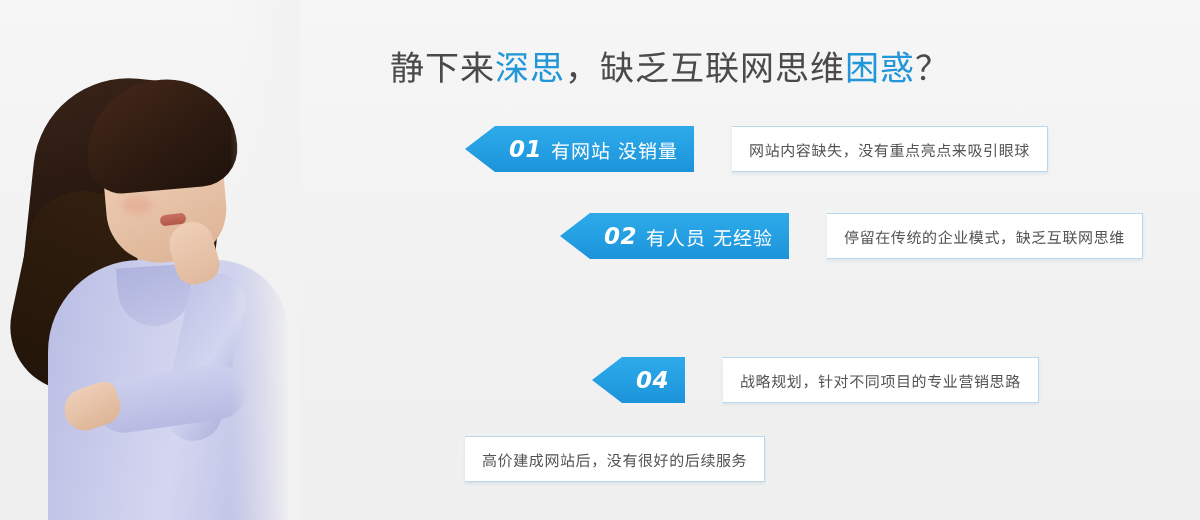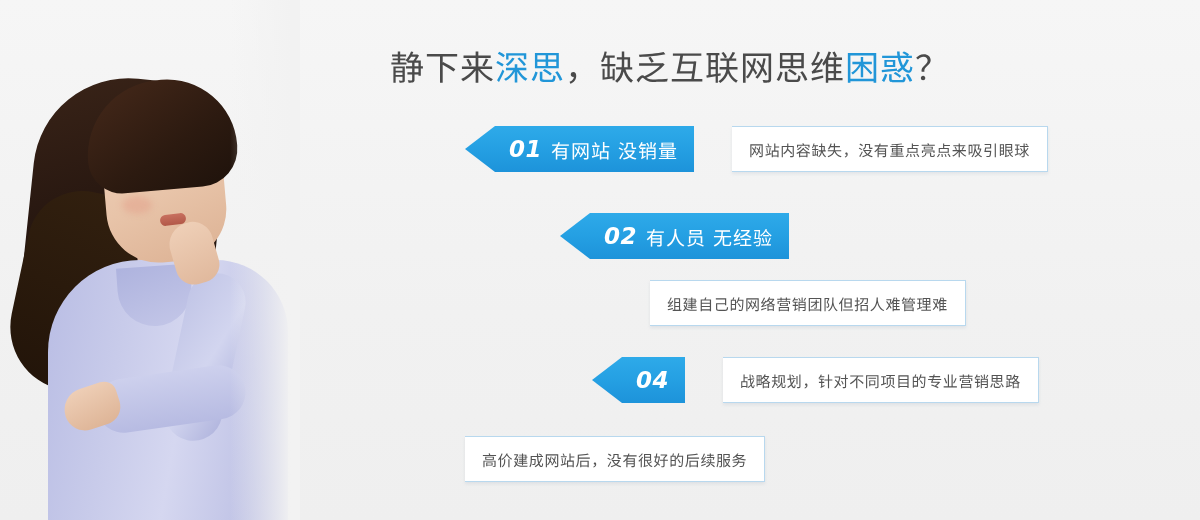--- a/index.html
+++ b/index.html
@@ -318,24 +318,24 @@
         <span class="tag-text">有网站 没销量</span>
       </div>
       <div class="desc">网站内容缺失，没有重点亮点来吸引眼球</div>
     </div>
 
     <div class="row row-2">
       <div class="tag">
         <span class="tag-num">02</span>
         <span class="tag-text">有人员 无经验</span>
       </div>
+      <div class="desc">停留在传统的企业模式，缺乏互联网思维</div>
     </div>
 
     <div class="row row-3">
-      <div class="desc">组建自己的网络营销团队但招人难管理难</div>
     </div>
 
     <div class="row row-4">
       <div class="tag">
         <span class="tag-num">04</span>
       </div>
       <div class="desc">战略规划，针对不同项目的专业营销思路</div>
     </div>
 
     <div class="row row-5">

